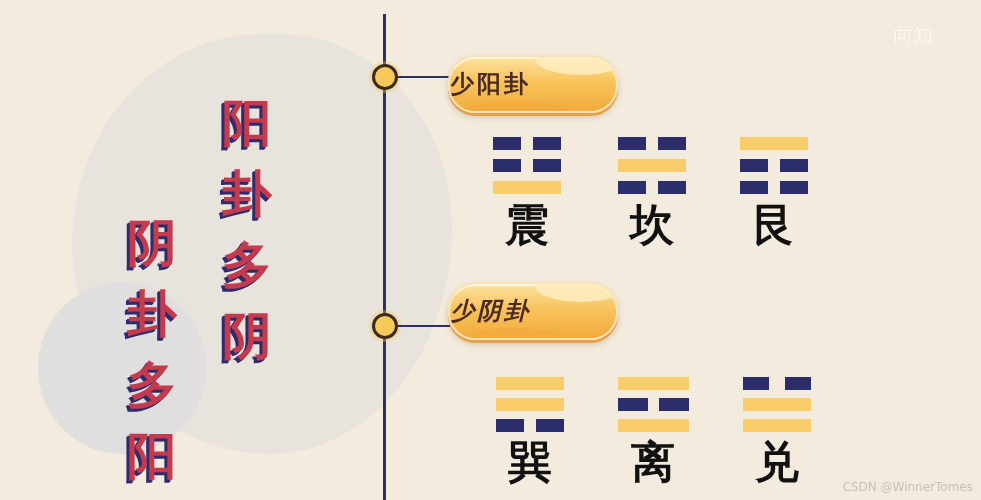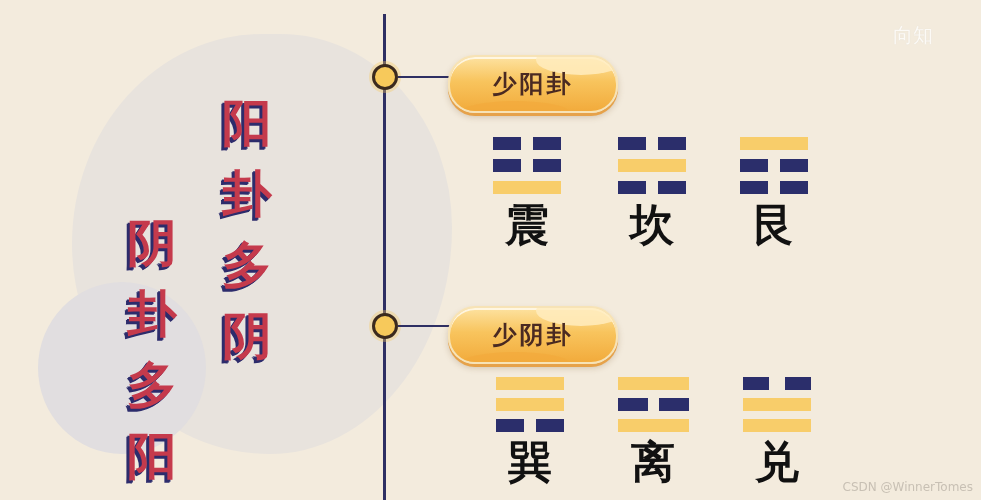--- a/index.html
+++ b/index.html
@@ -26,21 +26,21 @@
     position:absolute; width:20px; height:20px; border-radius:50%;
     background:#f7c95b; border:3px solid #3b2a1e;
     box-shadow:0 0 0 3px rgba(247,201,91,0.35);
   }
   .hline { position:absolute; height:2px; background:#2e2f63; }
   .pill {
     position:absolute; width:166px; height:54px; border-radius:27px;
     background:linear-gradient(180deg,#fde2a0 0%,#f8c45d 45%,#f2ab3c 100%);
     box-shadow:0 3px 0 #e6a24a, 0 4px 6px rgba(120,80,30,0.25), inset 0 2px 0 rgba(255,255,255,0.7);
     border:2px solid #f7e3b6;
-    display:flex; align-items:center; justify-content:center;
+    display:flex; align-items:center; 
     overflow:hidden;
   }
   .pill::before {
     content:""; position:absolute; right:-10px; top:-12px; width:90px; height:30px;
     border-radius:50%; background:rgba(255,236,190,0.85);
   }
   .pill::after {
     content:""; position:absolute; left:10px; bottom:-14px; width:110px; height:24px;
     border-radius:50%; background:rgba(242,170,60,0.7);
   }
@@ -138,21 +138,21 @@
     </div>
   <div class="bar-row">
       <div class="bar-yin"></div>
       <div class="bar-yin"></div>
     </div>
 </div>
 <div class="tg-label" style="left:729px; top:196px;">艮</div>
 
 <div class="node" style="left:372px; top:313px;"></div>
 <div class="hline" style="left:398px; top:325px; width:52px;"></div>
-<div class="pill" style="left:448px; top:306px;">
+<div class="pill" style="left:448px; top:282px;font-style:italic;">
   <span class="pill-label">少阴卦</span>
 </div>
 
 <div class="trigram" style="left:496px; top:377px;">
   <div class="bar-row" style="margin-bottom:8px">
       <div class="bar-yang"></div>
     </div>
   <div class="bar-row" style="margin-bottom:8px">
       <div class="bar-yang"></div>
     </div>

